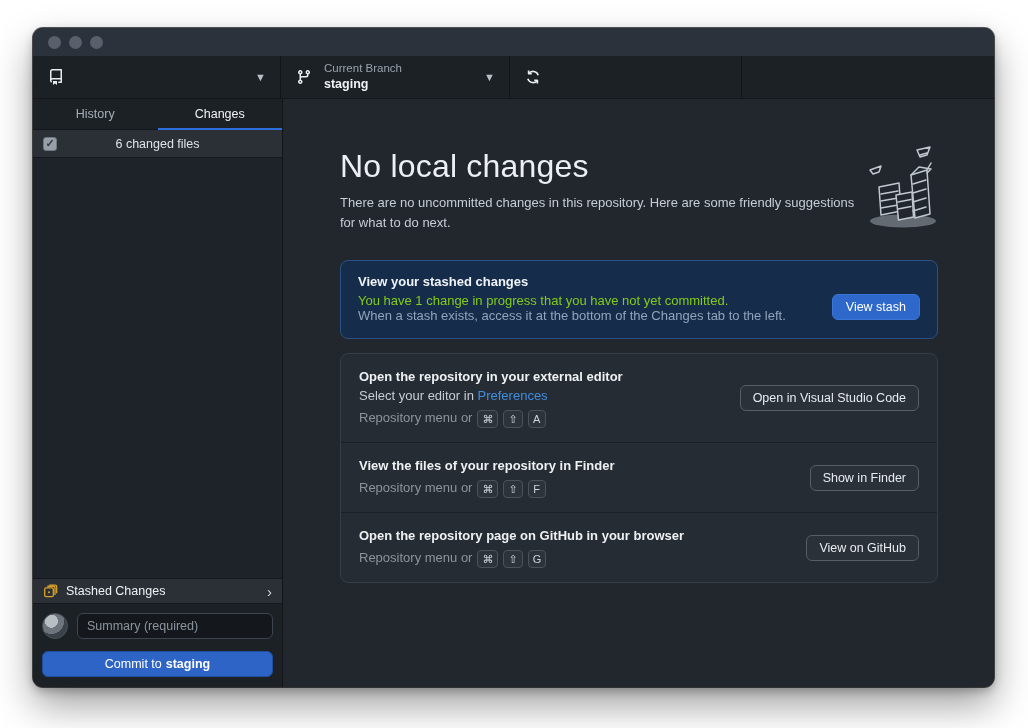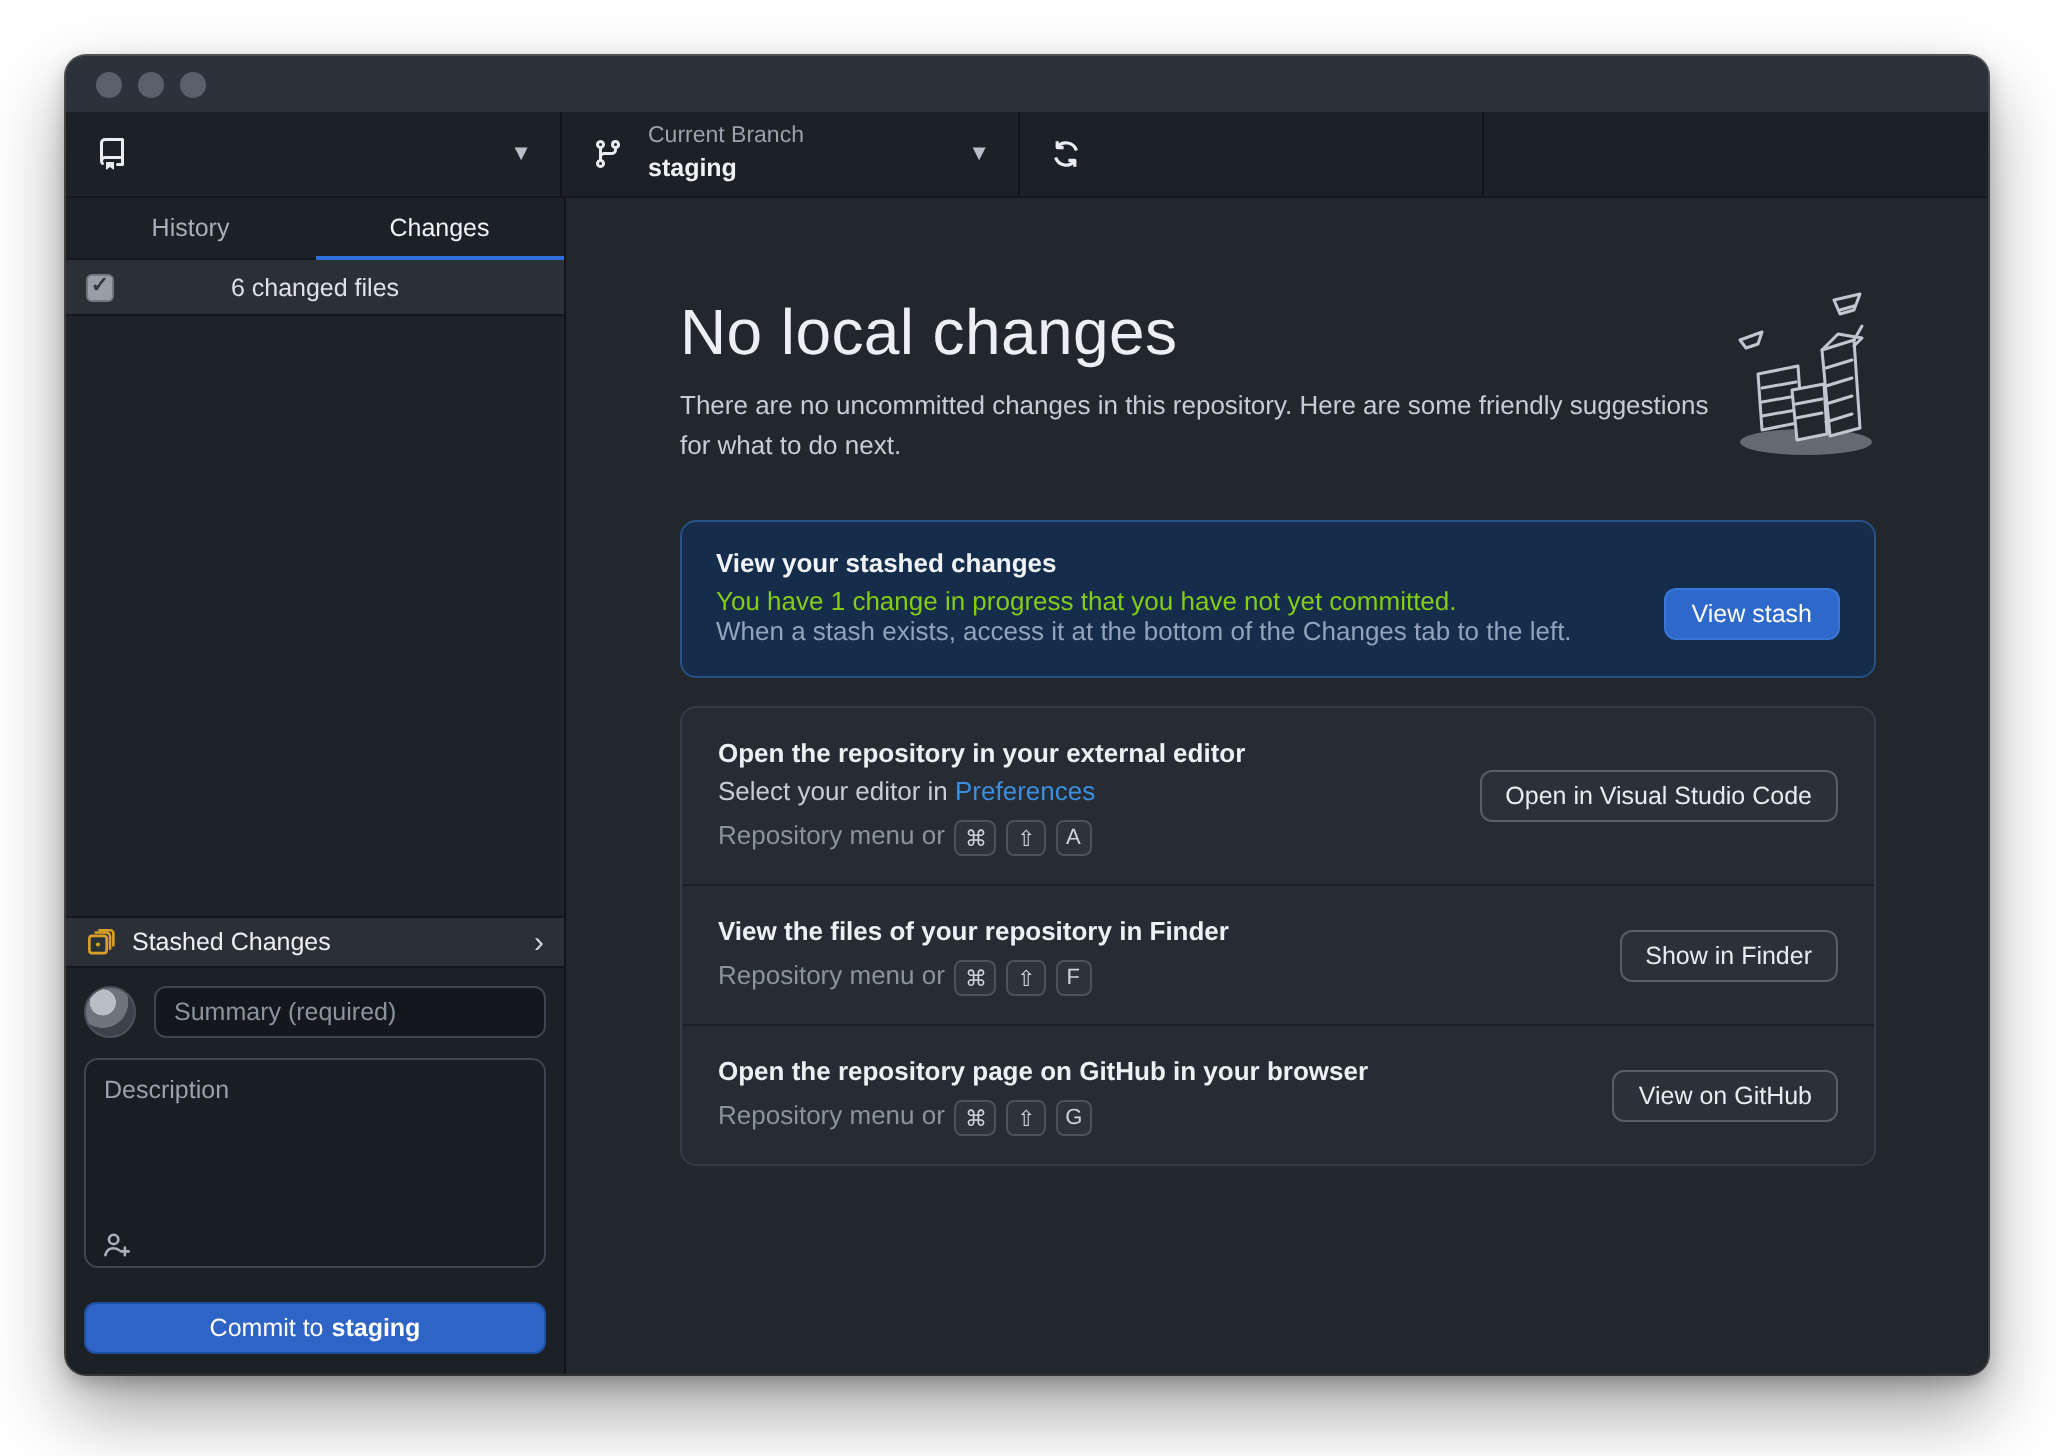--- a/index.html
+++ b/index.html
@@ -143,30 +143,20 @@
             </svg>
         </span>
         <span class="slbl">Stashed Changes</span>
         <span class="chevr">›</span>
       </div>
       <div class="commitform">
         <div class="sumrow">
           <span class="avatar"></span>
           <input class="suminput" placeholder="Summary (required)" style="">
         </div>
-        <div class="descwrap">
-          <textarea class="descarea" placeholder="Description" style=""></textarea>
-          <span class="addco">
-            <svg width="15" height="15" viewBox="0 0 16 16" fill="none" stroke="currentColor" stroke-width="1.4" stroke-linecap="round">
-                <circle cx="6.2" cy="5" r="2.5"></circle>
-                <path d="M1.8 13.4c.5-2.4 2.3-3.7 4.4-3.7 1.2 0 2.3.4 3.1 1.2"></path>
-                <path d="M12.2 9.4v4M10.2 11.4h4"></path>
-              </svg>
-          </span>
-        </div>
         <button class="commitbtn">
           <span>Commit to</span>
           <b>staging</b>
         </button>
       </div>
     </div>
 
     <div class="main">
       <h1>No local changes</h1>
       <div class="sub">There are no uncommitted changes in this repository. Here are some friendly suggestions for what to do next.</div>

